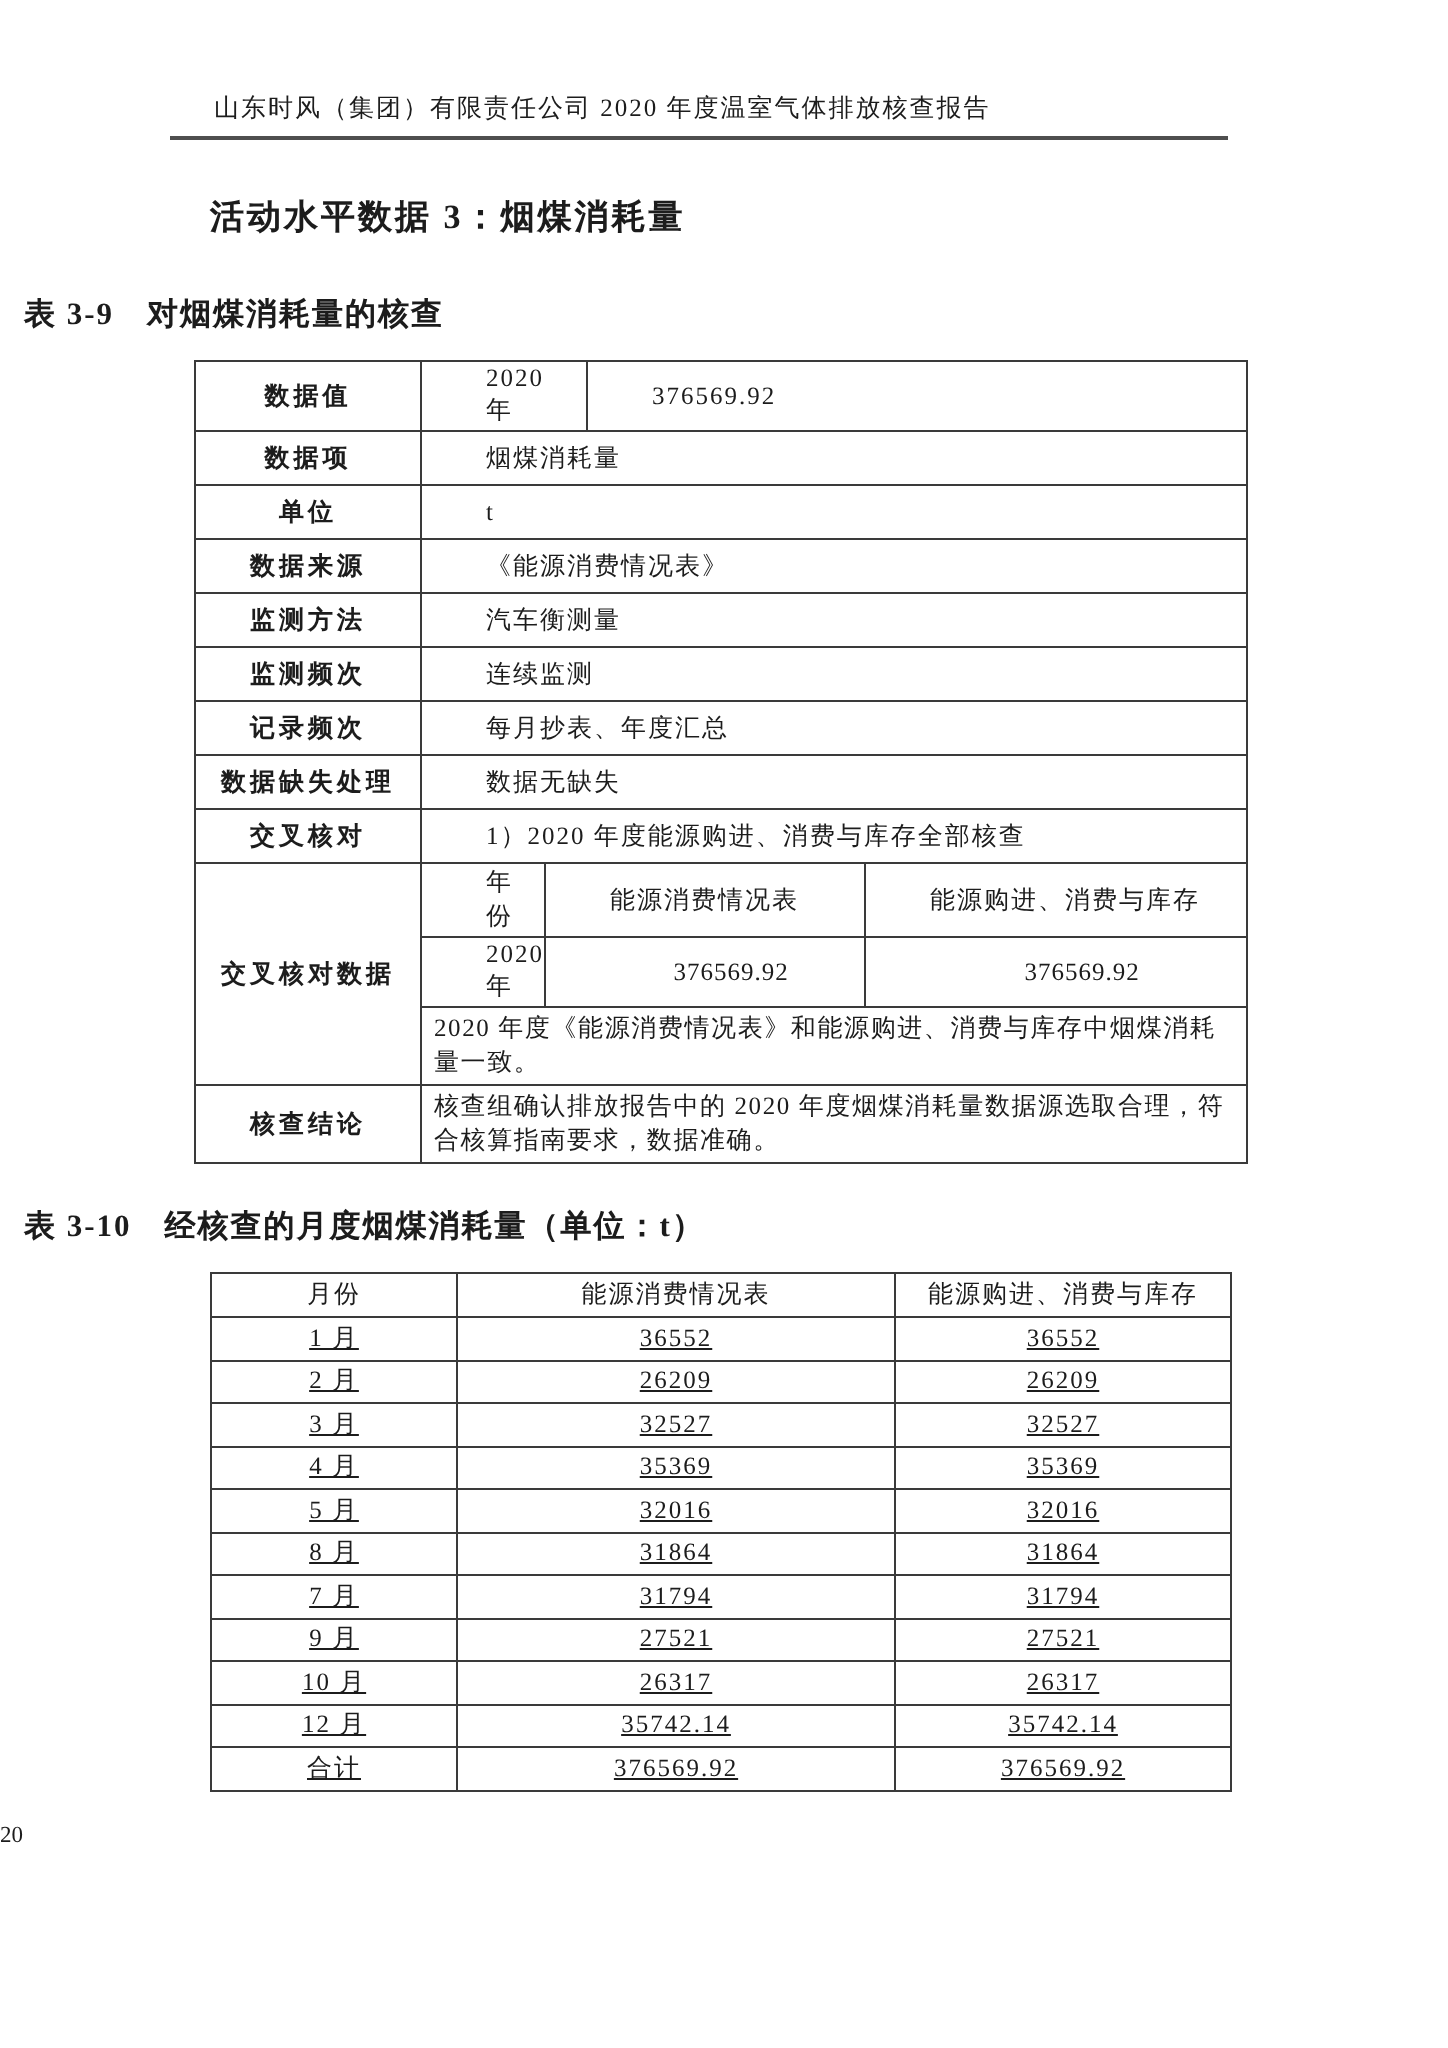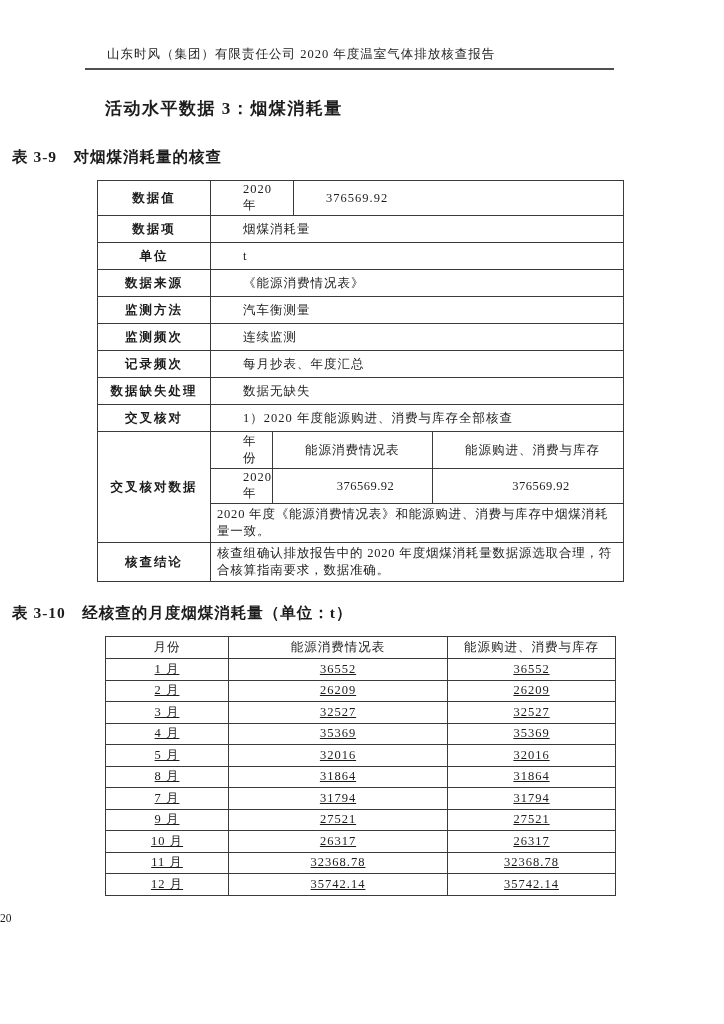--- a/index.html
+++ b/index.html
@@ -243,28 +243,28 @@
         <td>27521</td>
         <td>27521</td>
       </tr>
 
       <tr>
         <td>10 月</td>
         <td>26317</td>
         <td>26317</td>
       </tr>
 
-      <tr>
-        <td>11 月</td>
-        <td>32368.78</td>
-        <td>32368.78</td>
-      </tr>
 
       <tr>
         <td>12 月</td>
         <td>35742.14</td>
         <td>35742.14</td>
       </tr>
 
+      <tr>
+        <td>合计</td>
+        <td>376569.92</td>
+        <td>376569.92</td>
+      </tr>
     </tbody>
 </table>
 
 <div class="page-num">20</div>
 
 </body></html>

